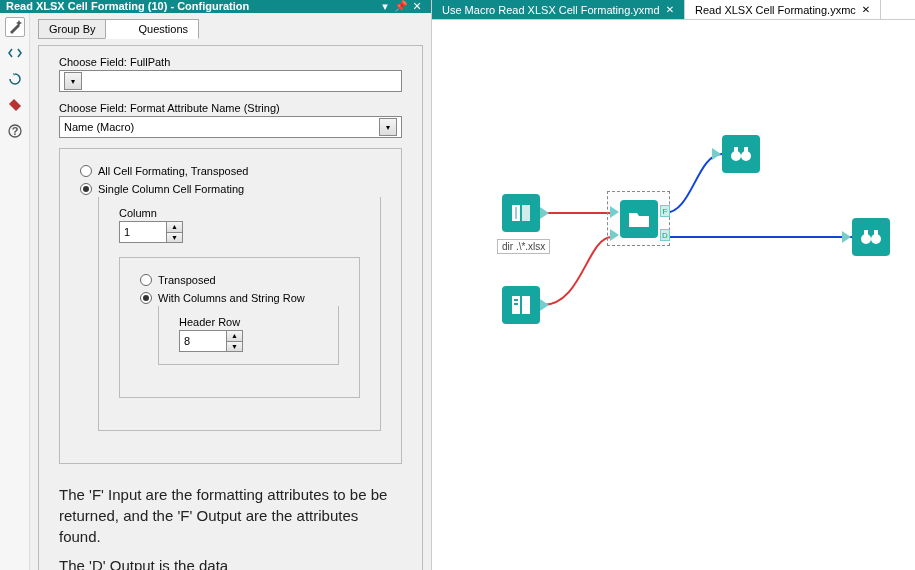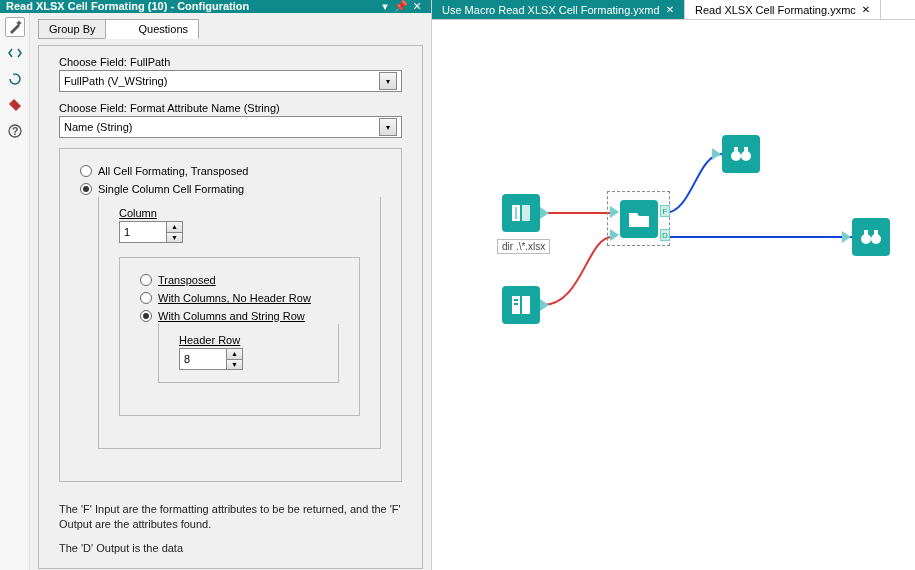--- a/index.html
+++ b/index.html
@@ -32,22 +32,22 @@
 .radio { width: 12px; height: 12px; border: 1px solid #666; border-radius: 50%; background: #fff; display: flex; align-items: center; justify-content: center; flex-shrink: 0; }
 .radio .dot { width: 6px; height: 6px; border-radius: 50%; background: #333; display: none; }
 .radio.checked .dot { display: block; }
 
 .numeric { display: inline-flex; align-items: stretch; height: 22px; border: 1px solid #888; background: #fff; width: 64px; }
 .numeric .num-val { flex: 1; padding: 0 4px; display: flex; align-items: center; }
 .numeric .spin { width: 16px; display: flex; flex-direction: column; }
 .numeric .spin div { flex: 1; border-left: 1px solid #888; background: linear-gradient(#f5f5f5,#ddd); display: flex; align-items: center; justify-content: center; font-size: 7px; cursor: pointer; }
 .numeric .spin div:first-child { border-bottom: 1px solid #888; }
 
-.indent { margin-left: 18px; text-decoration: underline; }
-.help-text { font-size: 11px; margin-top: 14px; line-height: 1.4; color: #222; }
+.indent { margin-left: 18px; }
+.help-text { font-size: 15px; margin-top: 14px; line-height: 1.4; color: #222; }
 
 
 .right-panel { flex: 1; display: flex; flex-direction: column; background: #fff; gap: 21px; }
 .doc-tabs { height: 20px; background: #fff; border-bottom: 1px solid #ccc; display: flex; align-items: stretch; }
 .doc-tab { padding: 0 10px; display: flex; align-items: center; gap: 6px; border-right: 1px solid #ccc; cursor: pointer; }
 .doc-tab.active { background: #0f8a8a; color: #fff; }
 .doc-tab .close { font-size: 10px; }
 
 .canvas { flex: 1; position: relative; background: #fff; }
 .node { position: absolute; width: 38px; height: 38px; background: #16a6a0; border-radius: 4px; display: flex; align-items: center; justify-content: center; }
@@ -102,27 +102,26 @@
 
     <div class="config-area">
       <div class="tabs">
         <div class="tab">Group By</div>
         <div class="tab active">Questions</div>
       </div>
 
       <div class="group-box">
         <label class="field-label">Choose Field: FullPath</label>
         <div class="dropdown">
-          <span class="dd-val">FullPath (V_WString)</span>
           <span class="dd-btn">▾</span>
         </div>
 
         <label class="field-label">Choose Field: Format Attribute Name (String)</label>
         <div class="dropdown">
-          <span class="dd-val">Name (String)</span>
+          <span class="dd-val">Name (Macro)</span>
           <span class="dd-btn">▾</span>
         </div>
 
         <div class="group-box" style="margin-top:6px;">
           <div class="radio-row">
             <span class="radio"></span>
             <span>All Cell Formating, Transposed</span>
           </div>
 
           <div class="radio-row">
@@ -140,24 +139,20 @@
               <span class="spin">
                 <div>▲</div>
                 <div>▼</div>
               </span>
             </div>
 
             <div class="group-box" style="margin-top:14px;">
               <div class="radio-row">
                 <span class="radio"></span>
                 <span>Transposed</span>
-              </div>
-              <div class="radio-row">
-                <span class="radio"></span>
-                <span>With Columns, No Header Row</span>
               </div>
               <div class="radio-row">
                 <span class="radio checked">
                     <span class="dot"></span>
                   </span>
                 <span>With Columns and String Row</span>
               </div>
 
               <div class="group-box indent" style="border-top:none;margin-top:-4px;">
                 

